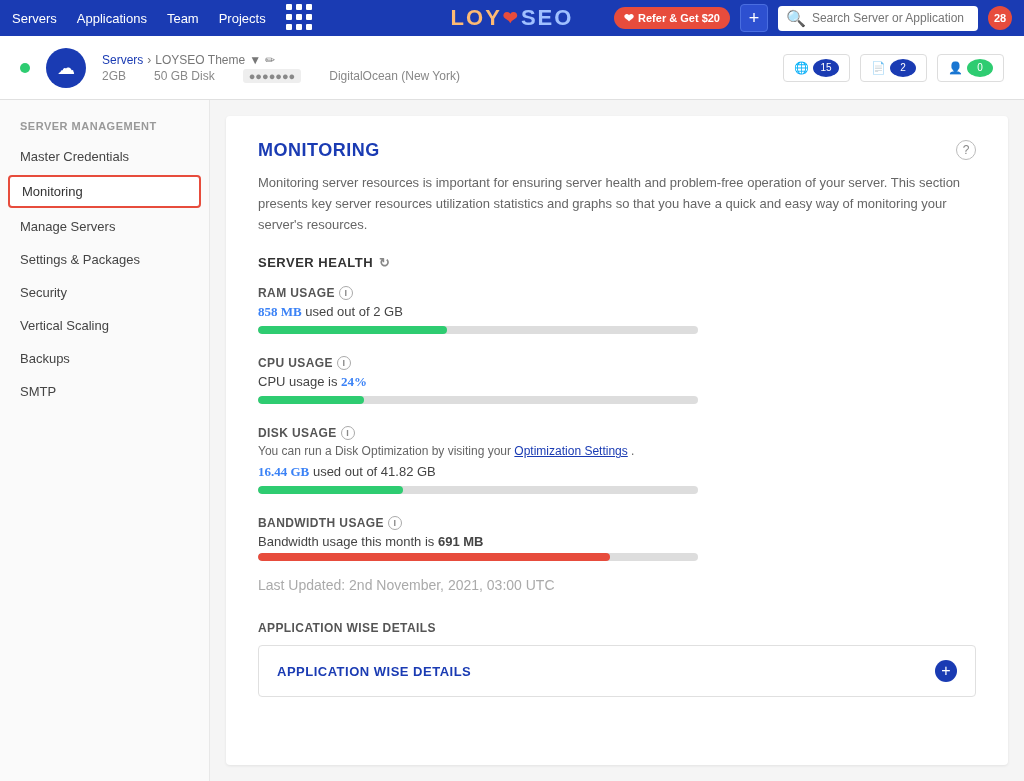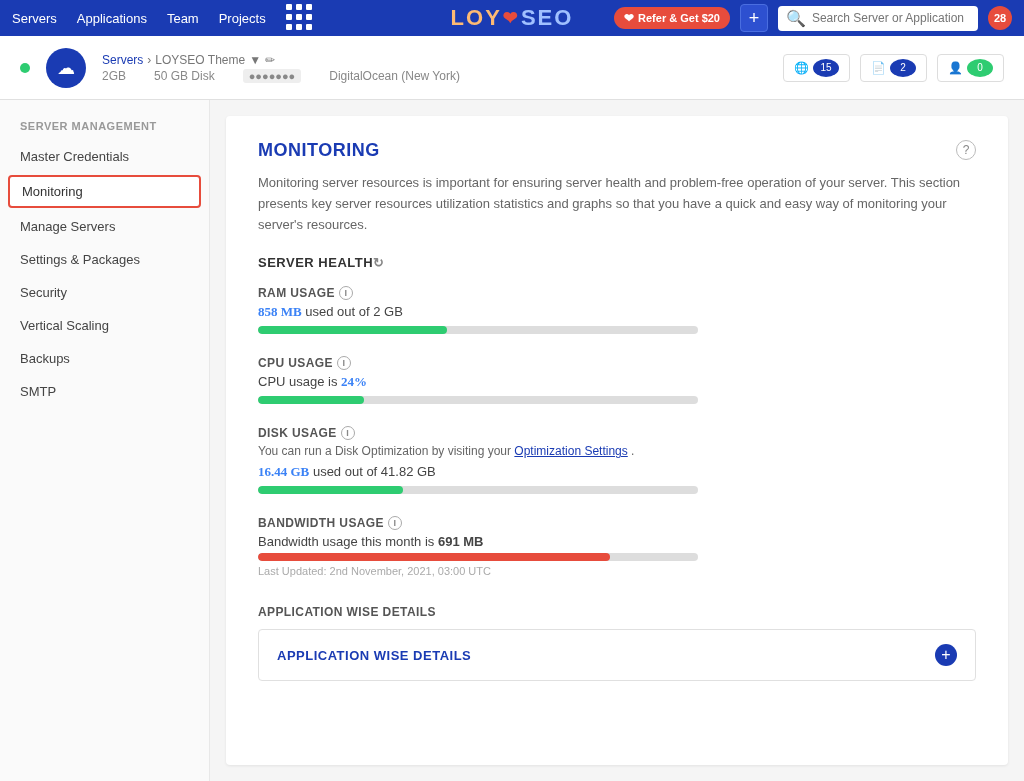--- a/index.html
+++ b/index.html
@@ -256,21 +256,21 @@
     
     .section-title {
       font-size: 13px;
       font-weight: 700;
       color: #333;
       text-transform: uppercase;
       letter-spacing: 0.5px;
       margin-bottom: 16px;
       display: flex;
       align-items: center;
-      gap: 0;
+      gap: 6px;
     }
     .refresh-icon { color: #888; cursor: pointer; font-size: 13px; }
 
     .metric-block { margin-bottom: 22px; }
     .metric-label {
       font-size: 12px;
       font-weight: 700;
       color: #555;
       text-transform: uppercase;
       letter-spacing: 0.4px;
@@ -320,23 +320,23 @@
     .disk-note a { color: #1a3bb3; text-decoration: underline; cursor: pointer; }
 
     .bandwidth-note {
       font-size: 13px;
       color: #444;
       margin-bottom: 4px;
     }
     .bandwidth-note strong { font-weight: 700; }
 
     .last-updated {
-      font-size: 11px;
+      font-size: 14px;
       color: #aaa;
-      margin-top: 4px;
+      margin-top: 16px;
     }
 
     
     .app-details-section { margin-top: 28px; }
     .app-details-label {
       font-size: 12px;
       font-weight: 700;
       color: #555;
       text-transform: uppercase;
       letter-spacing: 0.4px;

